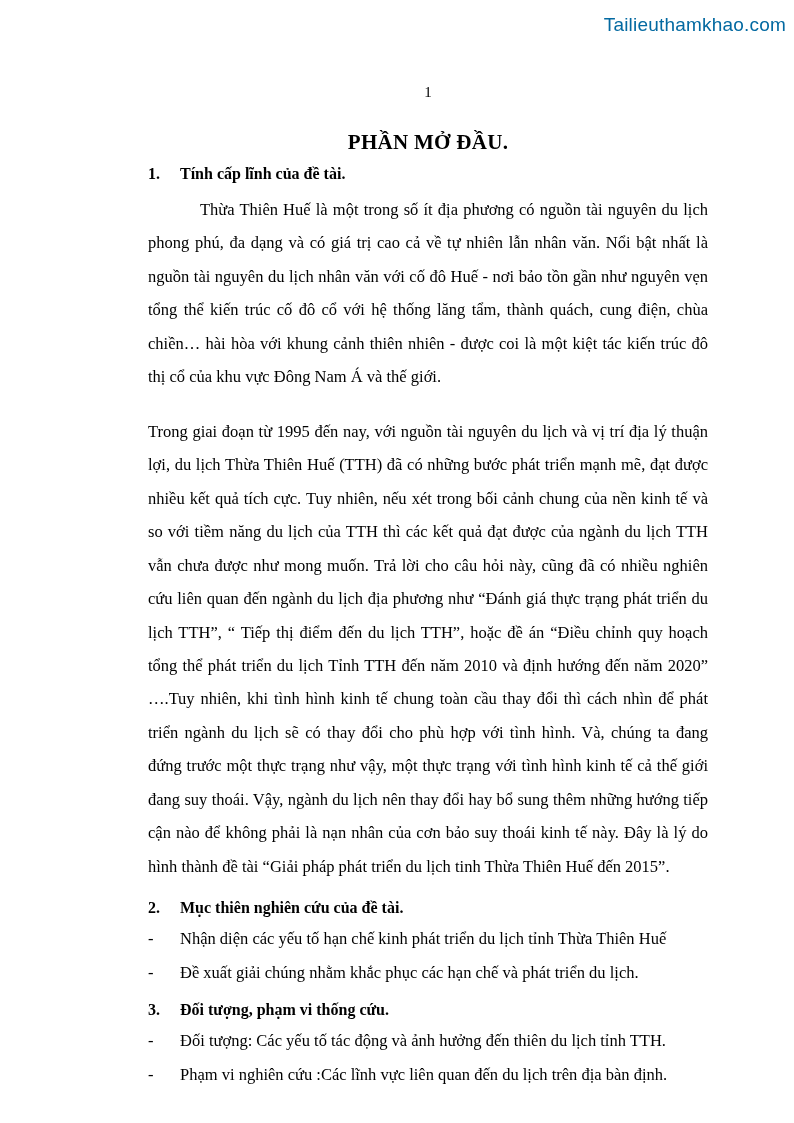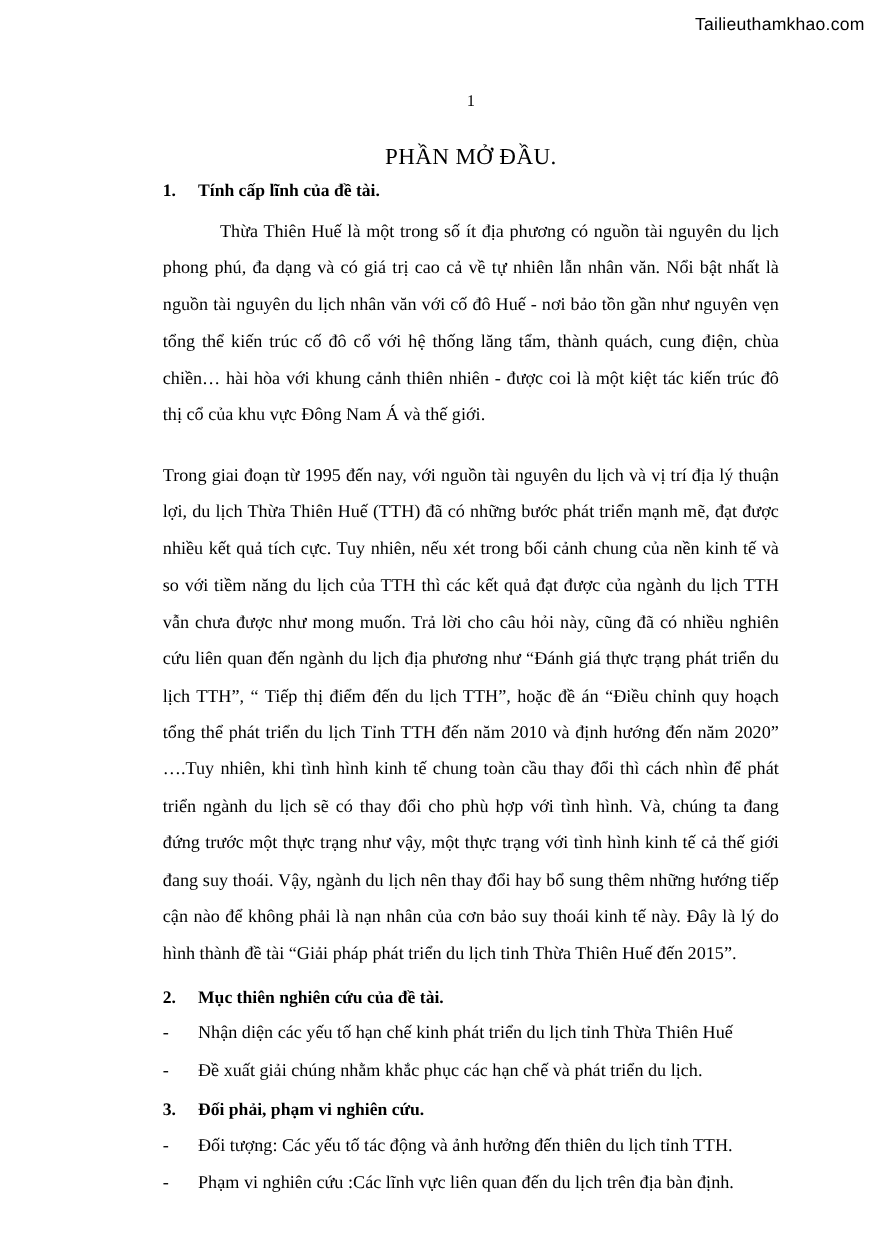--- a/index.html
+++ b/index.html
@@ -18,41 +18,41 @@
     height: 1123px;
     background: #ffffff;
     overflow: hidden;
     box-sizing: border-box;
   }
   .watermark {
     position: absolute;
     top: 14px;
     right: 8px;
     font-family: "Liberation Sans", "DejaVu Sans", sans-serif;
-    font-size: 16px;
+    font-size: 19px;
     letter-spacing: 0.2px;
-    color: #000000;
+    color: #0369a1;
     user-select: none;
     white-space: nowrap;
   }
   .content {
     position: absolute;
     left: 148px;
     top: 0;
     width: 560px;
   }
   .page-number {
     text-align: center;
     font-size: 15px;
     margin-top: 85px;
     line-height: 1;
   }
   .doc-title {
     text-align: center;
-    font-weight: normal;
+    font-weight: bold;
     font-size: 21px;
     margin-top: 31px;
     letter-spacing: 0.3px;
     line-height: 1.1;
   }
   .section-heading {
     font-weight: bold;
     font-size: 16px;
     line-height: 1.35;
     margin-top: 9px;
@@ -130,21 +130,21 @@
       </div>
       <div class="list-item">
         <span class="dash">-</span>
         <span class="ltext">Đề xuất giải chúng nhằm khắc phục các hạn chế và phát triển du lịch.</span>
       </div>
     </div>
 
     <div class="block-3">
       <div class="section-heading">
         <span class="num">3.</span>
-        <span class="htext">Đối phải, phạm vi nghiên cứu.</span>
+        <span class="htext">Đối tượng, phạm vi thống cứu.</span>
       </div>
       <div class="list-item">
         <span class="dash">-</span>
         <span class="ltext">Đối tượng: Các yếu tố tác động và ảnh hưởng đến thiên du lịch tỉnh TTH.</span>
       </div>
       <div class="list-item">
         <span class="dash">-</span>
         <span class="ltext">Phạm vi nghiên cứu :Các lĩnh vực liên quan đến du lịch trên địa bàn định.</span>
       </div>
     </div>

